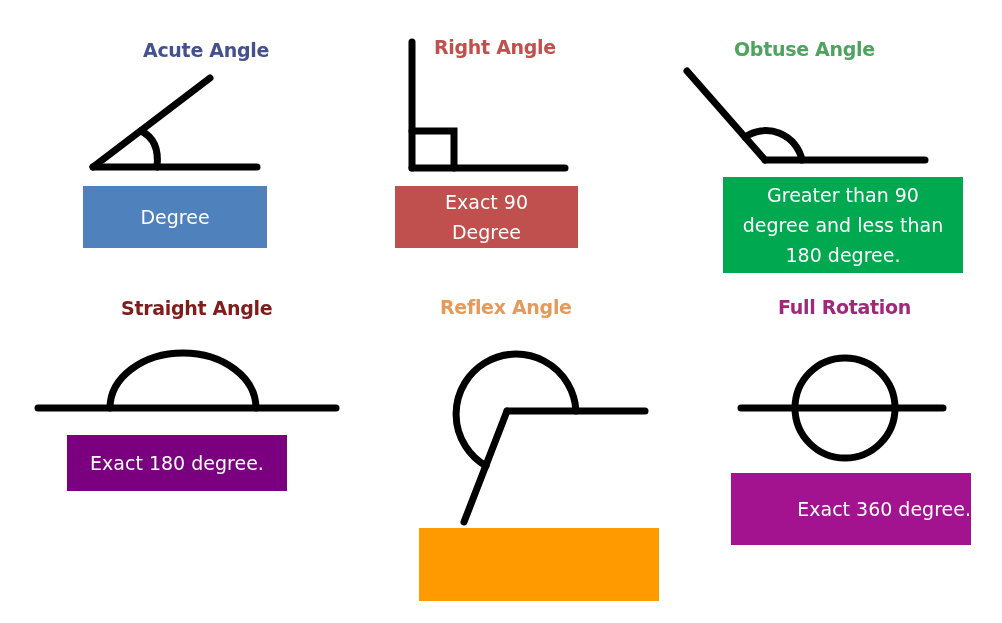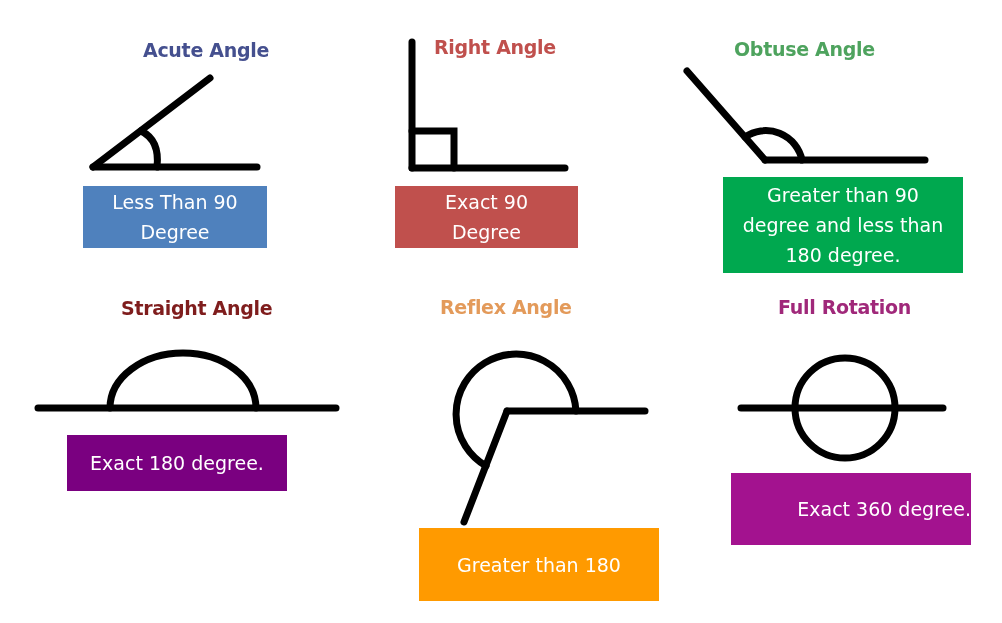--- a/index.html
+++ b/index.html
@@ -52,21 +52,20 @@
 
 <div class="title" style="left: 111px; top: 39px; color: rgb(69, 80, 143); margin-left: 32px;">Acute Angle</div>
 <div class="title" style="left: 434px; top: 36px; color: rgb(192, 80, 77);">Right Angle</div>
 <div class="title" style="left: 734px; top: 38px; color: rgb(78, 163, 94);">Obtuse Angle</div>
 <div class="title" style="left: 121px; top: 297px; color: #7f1d1d;">Straight Angle</div>
 <div class="title" style="left: 440px; top: 296px; color: rgb(227, 154, 90);">Reflex Angle</div>
 <div class="title" style="left: 778px; top: 296px; color: rgb(160, 40, 122);">Full Rotation</div>
 
 <div class="box" style="left: 83px; top: 186px; width: 184px; height: 62px; background: rgb(79, 129, 189);">
   <div>
-    <div>Less Than 90</div>
     <div>Degree</div>
   </div>
 </div>
 <div class="box" style="left: 395px; top: 186px; width: 183px; height: 62px; background: rgb(192, 80, 77);">
   <div>
     <div>Exact 90</div>
     <div>Degree</div>
   </div>
 </div>
 <div class="box" style="left: 723px; top: 177px; width: 240px; height: 96px; background: rgb(0, 168, 79);">
@@ -74,18 +73,17 @@
     <div>Greater than 90</div>
     <div>degree and less than</div>
     <div>180 degree.</div>
   </div>
 </div>
 <div class="box" style="left: 67px; top: 435px; width: 220px; height: 56px; background: rgb(122, 0, 128);">
   <div>Exact 180 degree.</div>
 </div>
 <div class="box" style="left: 419px; top: 528px; width: 240px; height: 73px; background: rgb(255, 154, 0);">
   <div>
-    <div>Greater than 180</div>
   </div>
 </div>
 <div class="box" style="left: 731px; top: 473px; width: 240px; height: 72px; background: rgb(163, 18, 143); justify-content: flex-end;">
   <div>Exact 360 degree.</div>
 </div>
 
 </body></html>

